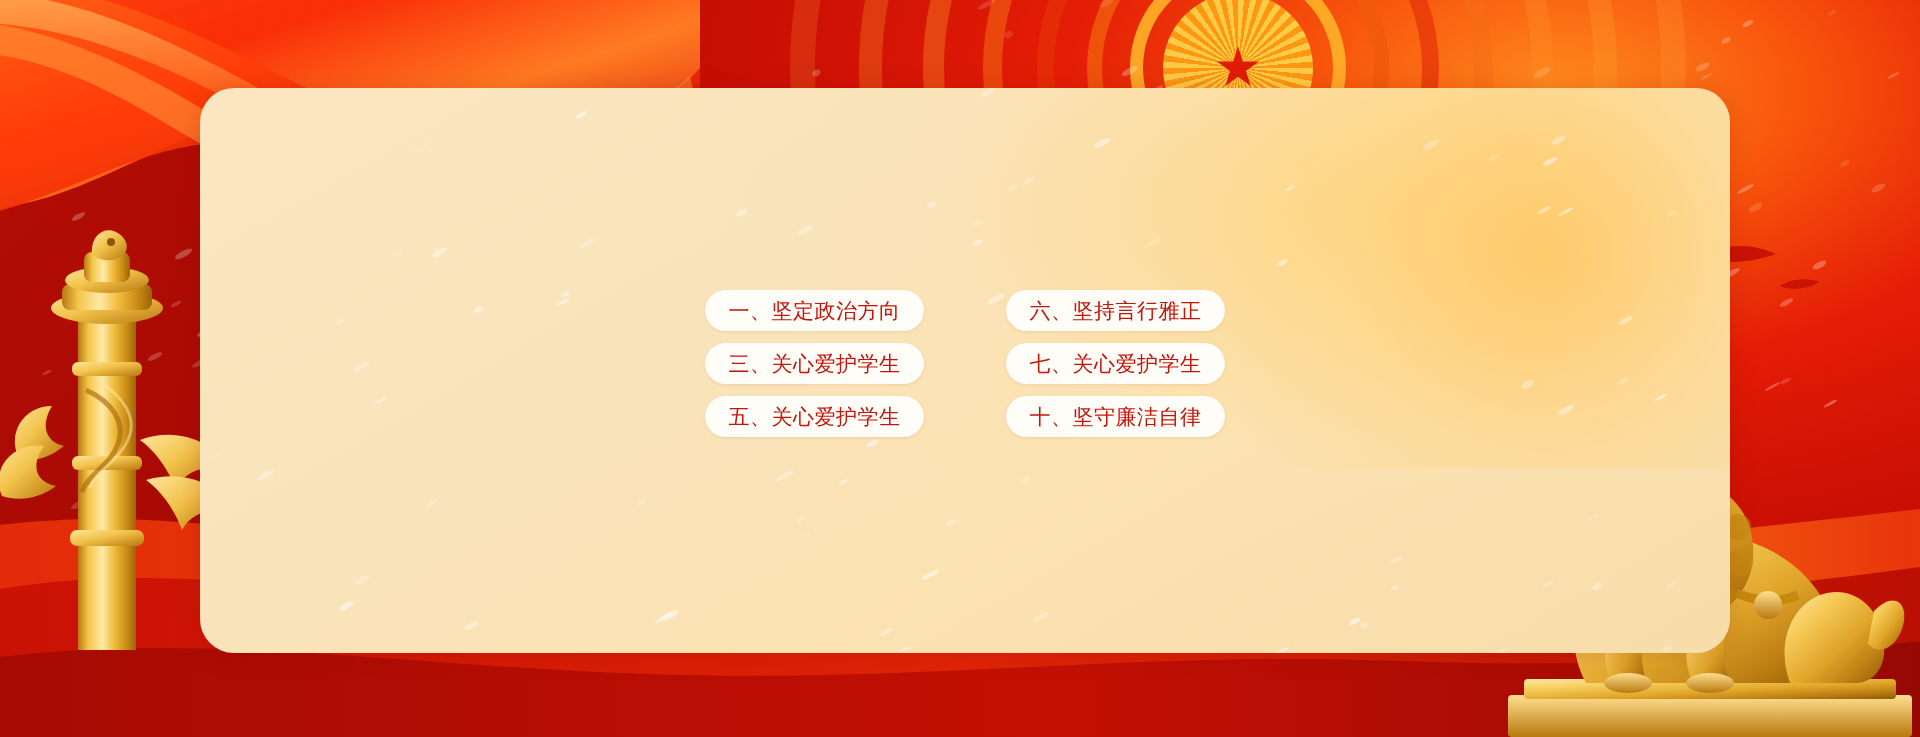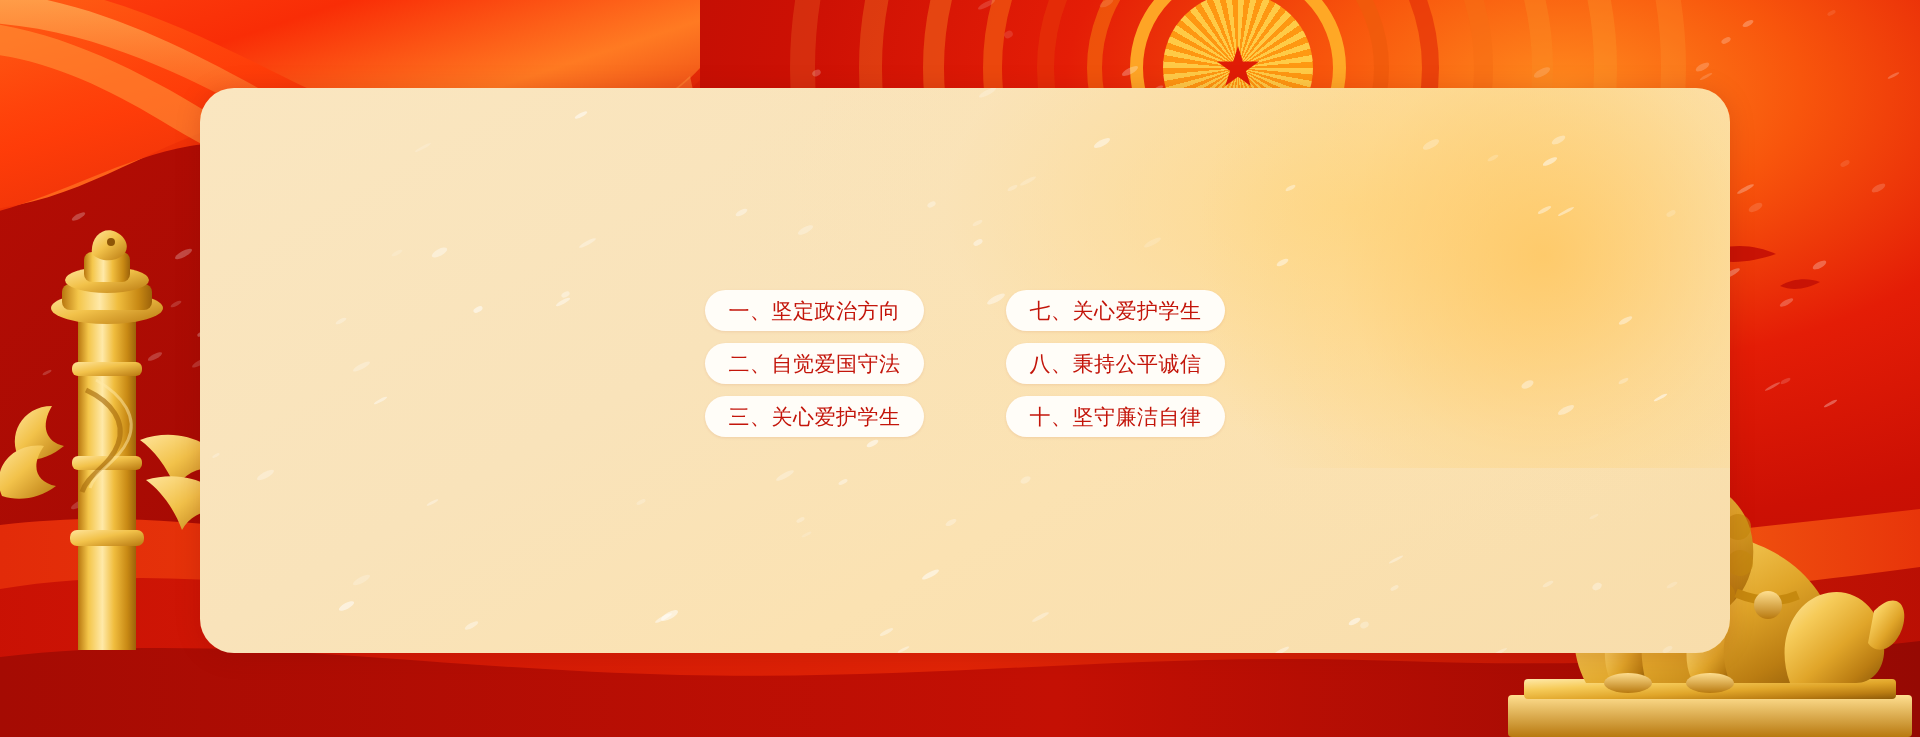--- a/index.html
+++ b/index.html
@@ -576,24 +576,24 @@
         <div class="psp" style="left:12px;top:366px;width:8px;height:3px;opacity:0.33"></div>
         <div class="psp" style="left:460px;top:524px;width:19px;height:7px;opacity:0.68"></div>
         <div class="psp" style="left:601px;top:445px;width:11px;height:3px;opacity:0.22"></div>
         <div class="psp" style="left:893px;top:52px;width:18px;height:6px;opacity:0.61"></div>
       </div>
 
 
     <div class="pill-grid">
       <div class="pill-col">
         <div class="pill">一、坚定政治方向</div>
-        <div class="pill">二、自觉爱国守法</div>
         <div class="pill">三、关心爱护学生</div>
+        <div class="pill">五、关心爱护学生</div>
       </div>
       <div class="pill-col">
+        <div class="pill">六、坚持言行雅正</div>
         <div class="pill">七、关心爱护学生</div>
-        <div class="pill">八、秉持公平诚信</div>
         <div class="pill">十、坚守廉洁自律</div>
       </div>
     </div>
   </div>
 
 </div>
 
 </body></html>

